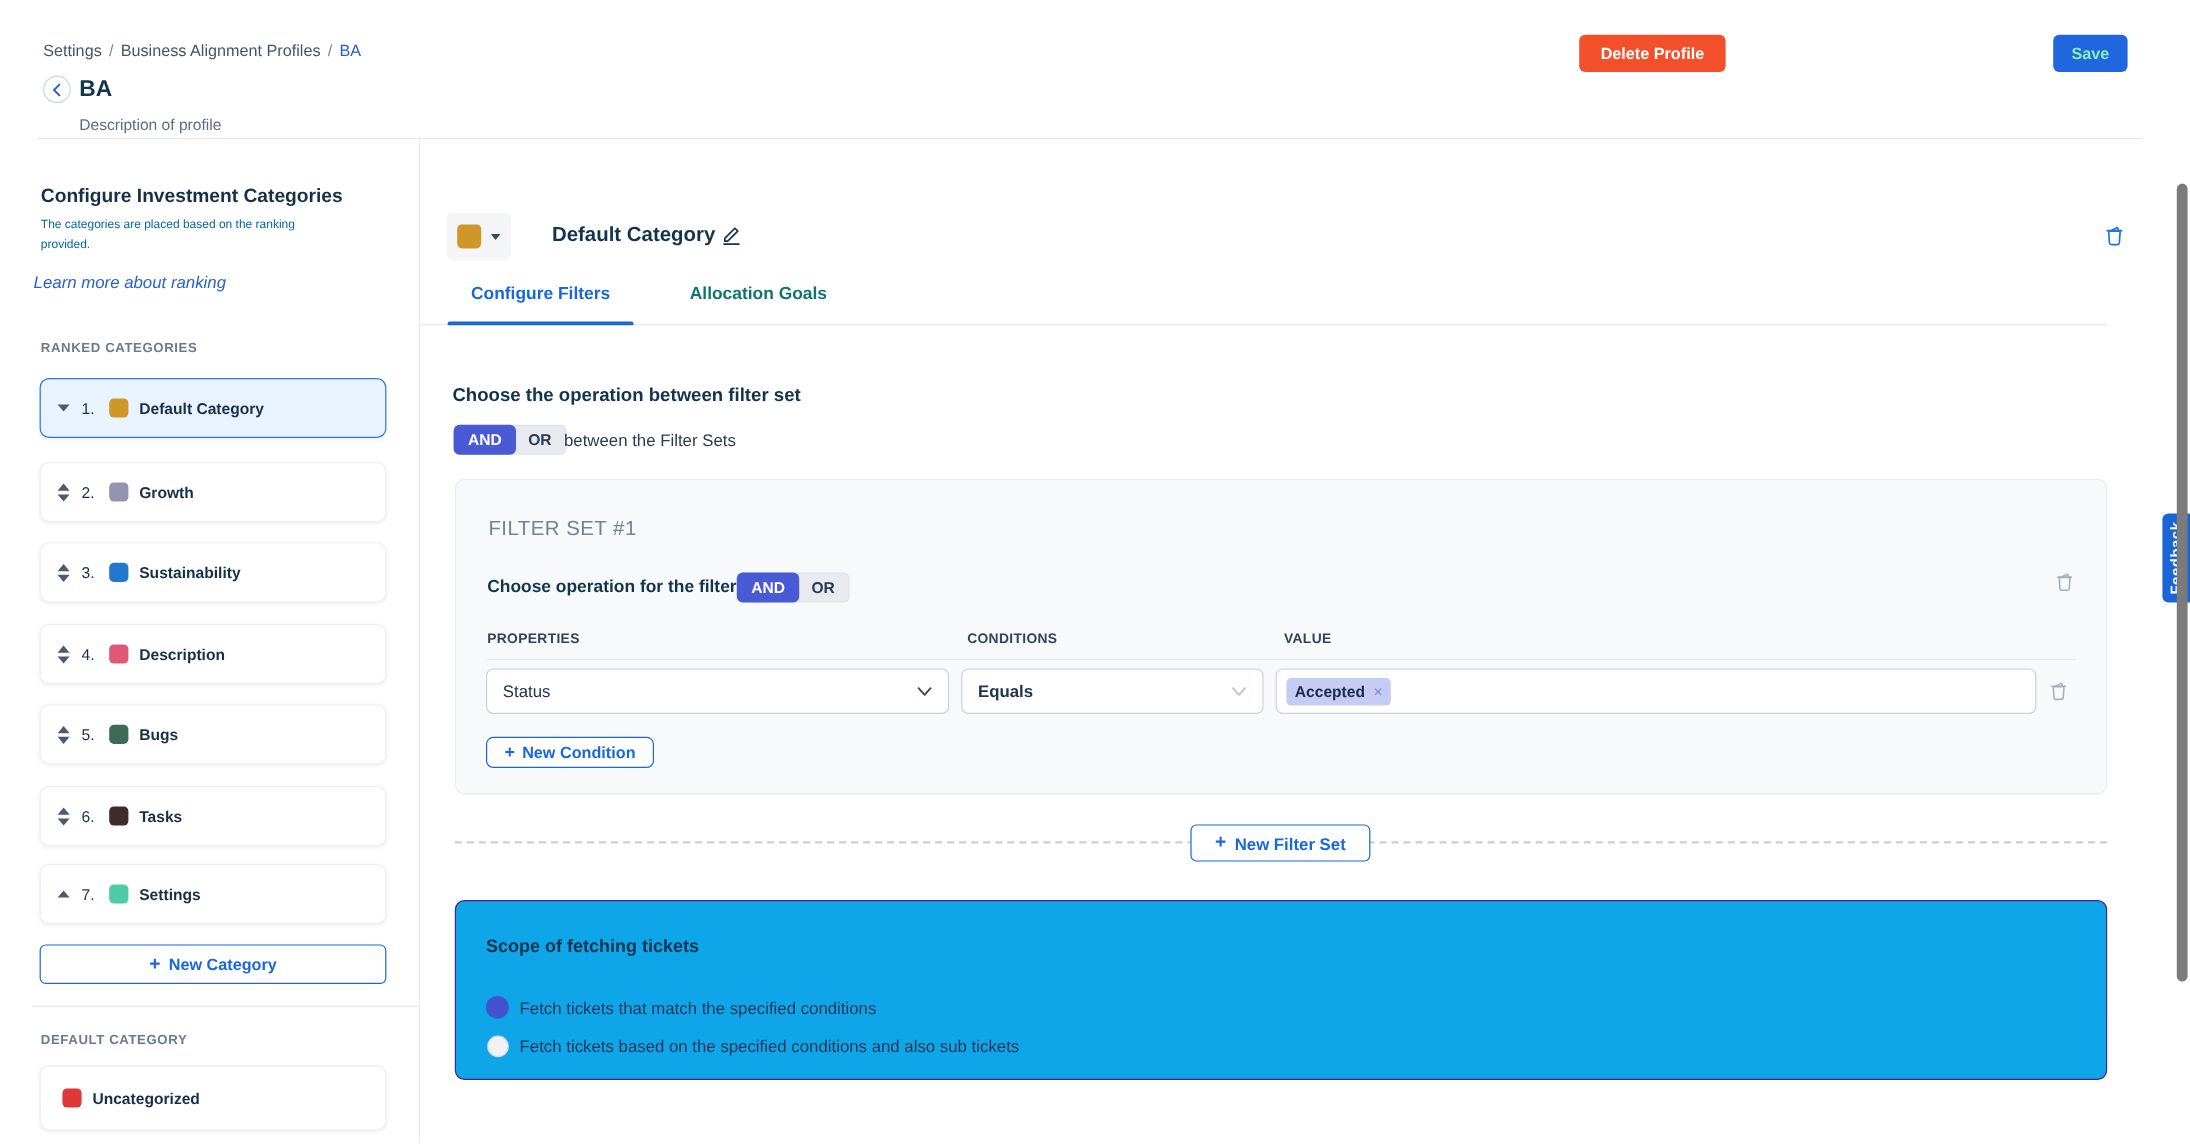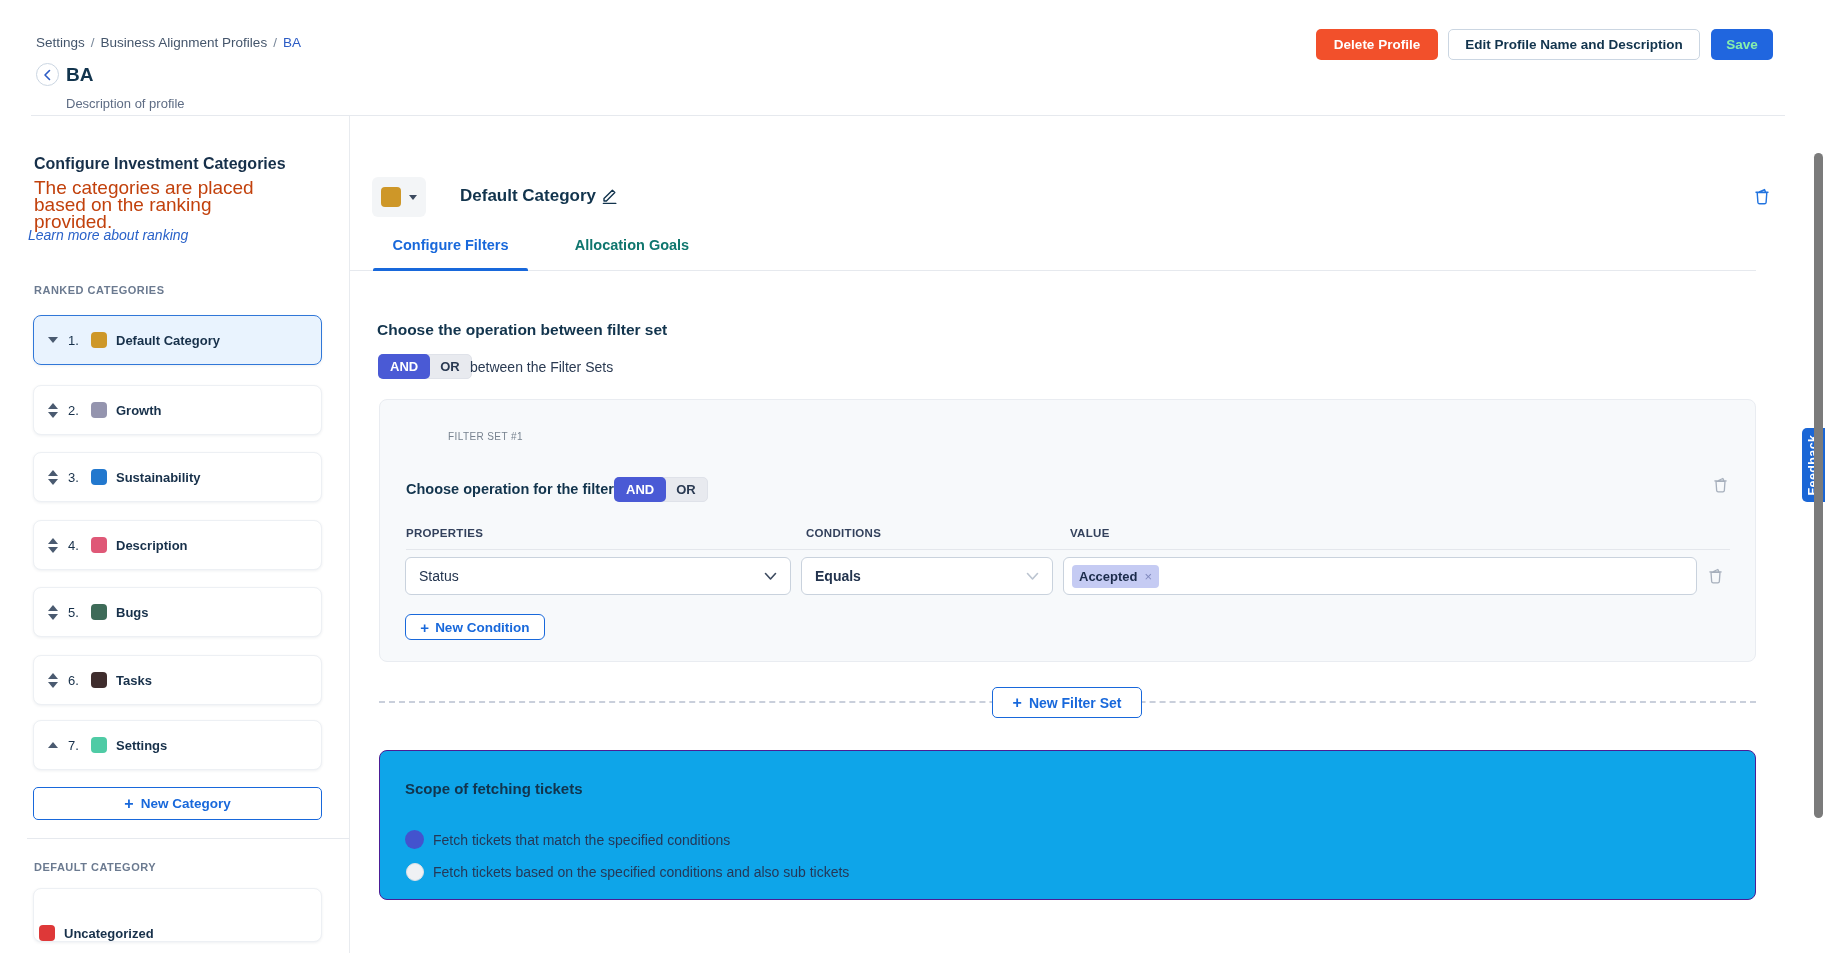--- a/index.html
+++ b/index.html
@@ -20,21 +20,21 @@
   .btn-danger { background: #F2502B; color: #fff; }
   .btn-outline-gray { background: #fff; border: 1px solid #CBD6E2; color: #12344D; }
   .btn-primary { background: #2066DF; color: #86efac; }
   .btn-outline-blue { background: #fff; border: 1.5px solid #1868DB; color: #1868DB; }
 
   .hdiv { height: 1px; background: #E6E9EE; }
   .vdiv { width: 1px; background: #E8EBEF; }
 
   
   .sb-heading { font-size: 16px; font-weight: 700; color: #17304A; }
-  .sb-sub { font-size: 19px; color: #c2410c; line-height: 17px; width: 226px; }
+  .sb-sub { font-size: 10px; color: #0369a1; line-height: 17px; width: 226px; }
   .sb-link { font-size: 14px; color: #2A62C9; cursor: pointer; }
   .sb-caps { font-size: 11px; font-weight: 700; color: #6B7A90; letter-spacing: 0.5px; }
 
   .cat-card { position: absolute; left: 33px; width: 289px; height: 50px; background: #fff; border: 1px solid #EDF0F4; border-radius: 8px; box-shadow: 0 1px 3px rgba(20,40,70,.07); display: flex; align-items: center; padding: 0 12px; gap: 9px; cursor: pointer; }
   .cat-card.selected { background: #E9F3FE; border: 1px solid #3077D8; }
   .sorter { width: 13px; display: flex; flex-direction: column; gap: 3px; align-items: center; cursor: grab; }
   .tri-up { width: 0; height: 0; border-left: 5px solid transparent; border-right: 5px solid transparent; border-bottom: 6px solid #4A5A70; }
   .tri-down { width: 0; height: 0; border-left: 5px solid transparent; border-right: 5px solid transparent; border-top: 6px solid #4A5A70; }
   .rank { font-size: 13px; color: #17304A; min-width: 14px; }
   .swatch { width: 16px; height: 16px; border-radius: 4px; flex: none; }
@@ -56,21 +56,21 @@
 
   .sec-heading { font-size: 15.5px; font-weight: 700; color: #12344D; }
 
   .toggle { display: inline-flex; align-items: stretch; height: 25px; background: #E8EAEF; border: 1px solid #DFE2E9; border-radius: 5px; overflow: visible; }
   .toggle .seg { display: flex; align-items: center; padding: 0 11px; font-size: 13px; font-weight: 700; cursor: pointer; }
   .toggle .on { background: #4A5AD5; color: #fff; border-radius: 5px; margin: -1px; padding: 0 12px; }
   .toggle .off { color: #2A3A52; }
   .toggle-side { font-size: 14px; color: #2A3A52; }
 
   .filter-card { background: #F7F9FB; border: 1px solid #E9ECF1; border-radius: 8px; }
-  .fs-label { font-size: 10px; color: #77828F; letter-spacing: 0.4px; margin-left: 41px; }
+  .fs-label { font-size: 17px; color: #77828F; letter-spacing: 0.4px; }
   .fs-op-label { font-size: 14.5px; font-weight: 700; color: #12344D; }
   .col-head { font-size: 11.5px; font-weight: 700; color: #33415C; letter-spacing: 0.3px; }
 
   .select { background: #fff; border: 1px solid #C9D2DD; border-radius: 6px; display: flex; align-items: center; justify-content: space-between; padding: 0 13px; height: 38px; font-size: 14px; color: #23344E; cursor: pointer; }
   .select .val { overflow: hidden; white-space: nowrap; }
   .select .val.strong { font-weight: 600; }
   .chip { display: inline-flex; align-items: center; gap: 7px; background: #C5CBF3; border-radius: 4px; padding: 4px 7px; font-size: 13px; font-weight: 700; color: #1B2B4B; }
   .chip .x { color: #8089BE; font-weight: 400; font-size: 13px; cursor: pointer; line-height: 1; }
 
   .dashed { border-top: 2px dashed #C9CFDB; height: 0; }
@@ -100,21 +100,20 @@
 
   <button class="back-btn abs" style="left:36px;top:63px;">
     <svg width="12" height="12" viewBox="0 0 12 12">
         <path d="M7.5 1.5 3 6l4.5 4.5" fill="none" stroke="#2C5CC5" stroke-width="1.6" stroke-linecap="round" stroke-linejoin="round"></path>
       </svg>
   </button>
   <div class="page-title abs" style="left:66px;top:64px;">BA</div>
   <div class="page-desc abs" style="left:66px;top:96px;">Description of profile</div>
 
   <button class="btn btn-danger abs" style="left:1316px;top:29px;width:122px;height:31px;">Delete Profile</button>
-  <button class="btn btn-outline-gray abs" style="left:1448px;top:29px;width:252px;height:31px;">Edit Profile Name and Description</button>
   <button class="btn btn-primary abs" style="left:1711px;top:29px;width:62px;height:31px;">Save</button>
 
   <div class="hdiv abs" style="left:31px;top:115px;width:1754px;"></div>
 
   <div class="sb-heading abs" style="left:34px;top:155px;">Configure Investment Categories</div>
   <div class="sb-sub abs" style="left:34px;top:179px;">The categories are placed based on the ranking provided.</div>
   <div class="sb-link abs" style="left:28px;top:227px;font-style:italic;">Learn more about ranking</div>
   <div class="sb-caps abs" style="left:34px;top:284px;">RANKED CATEGORIES</div>
 
   <div class="cat-card selected" style="top:315px;">
@@ -180,21 +179,21 @@
   </div>
 
   <button class="btn btn-outline-blue abs" style="left:33px;top:787px;width:289px;height:33px;gap:7px;font-size:13.5px;">
     <span style="font-size:16px;font-weight:700;">+</span>
     <span>New Category</span>
   </button>
 
   <div class="hdiv abs" style="left:27px;top:838px;width:322px;"></div>
   <div class="sb-caps abs" style="left:34px;top:861px;">DEFAULT CATEGORY</div>
 
-  <div class="cat-card" style="top:888px;height:54px;padding:0 5px;align-items:flex-end;">
+  <div class="cat-card" style="top:888px;height:54px;padding:0 18px;">
     <span class="swatch" style="background-color: rgb(222, 56, 56);"></span>
     <span class="cat-name">Uncategorized</span>
   </div>
 
   <div class="vdiv abs" style="left:349px;top:116px;height:837px;"></div>
 
   <button class="color-picker abs" style="left:372px;top:177px;width:54px;height:40px;">
     <span class="picker-swatch" style="background-color: rgb(206, 151, 40);"></span>
     <span class="caret-down"></span>
   </button>

